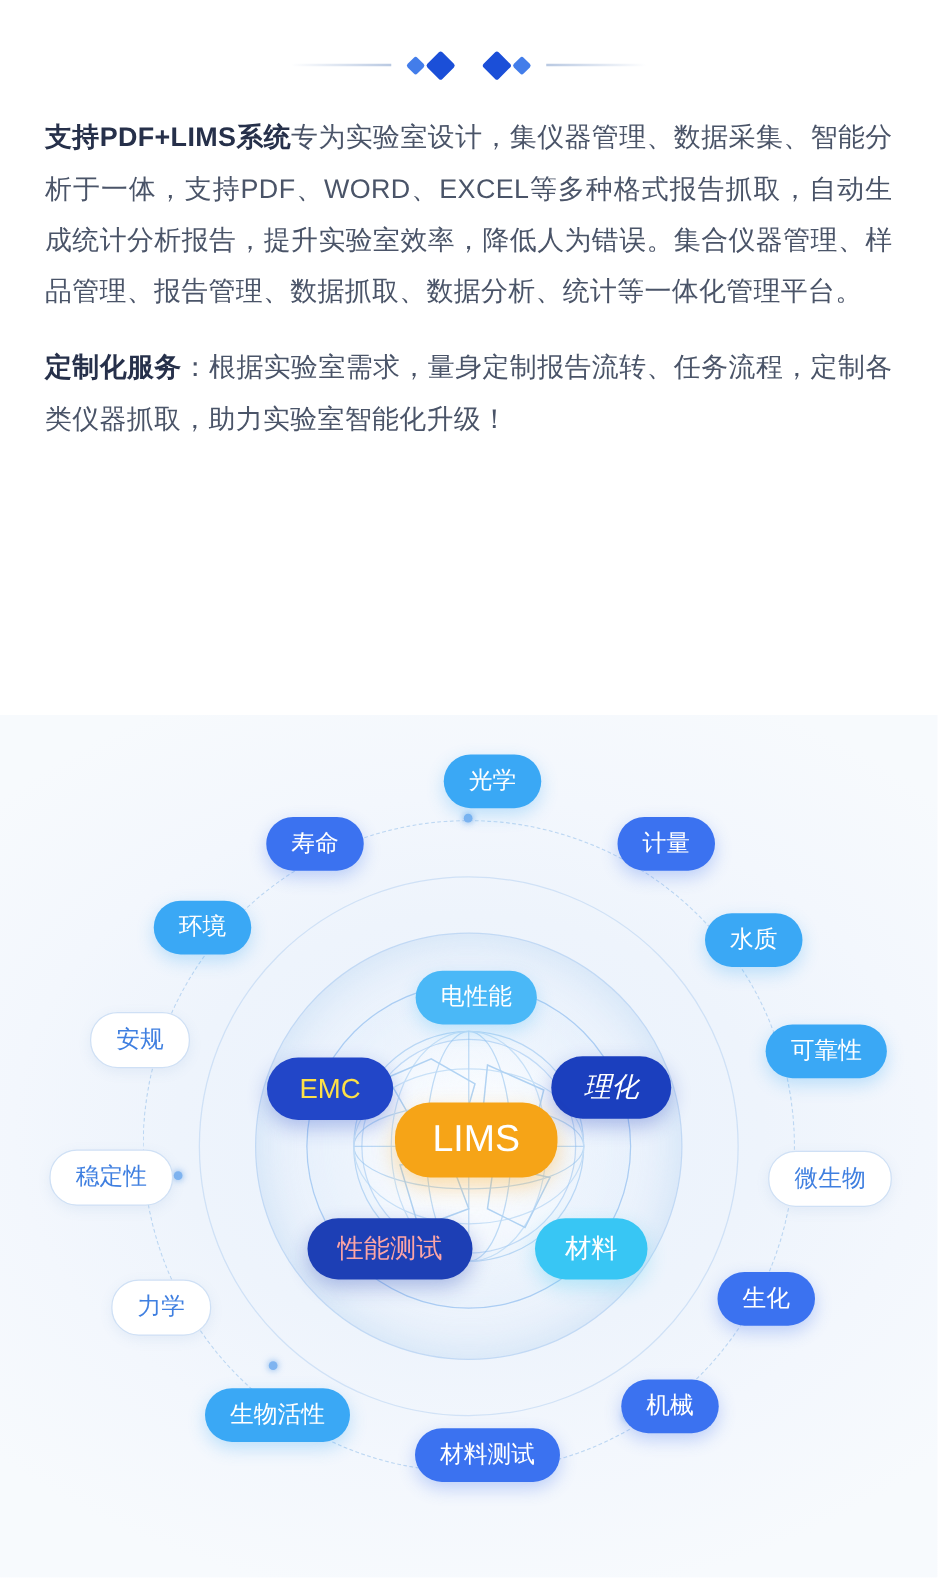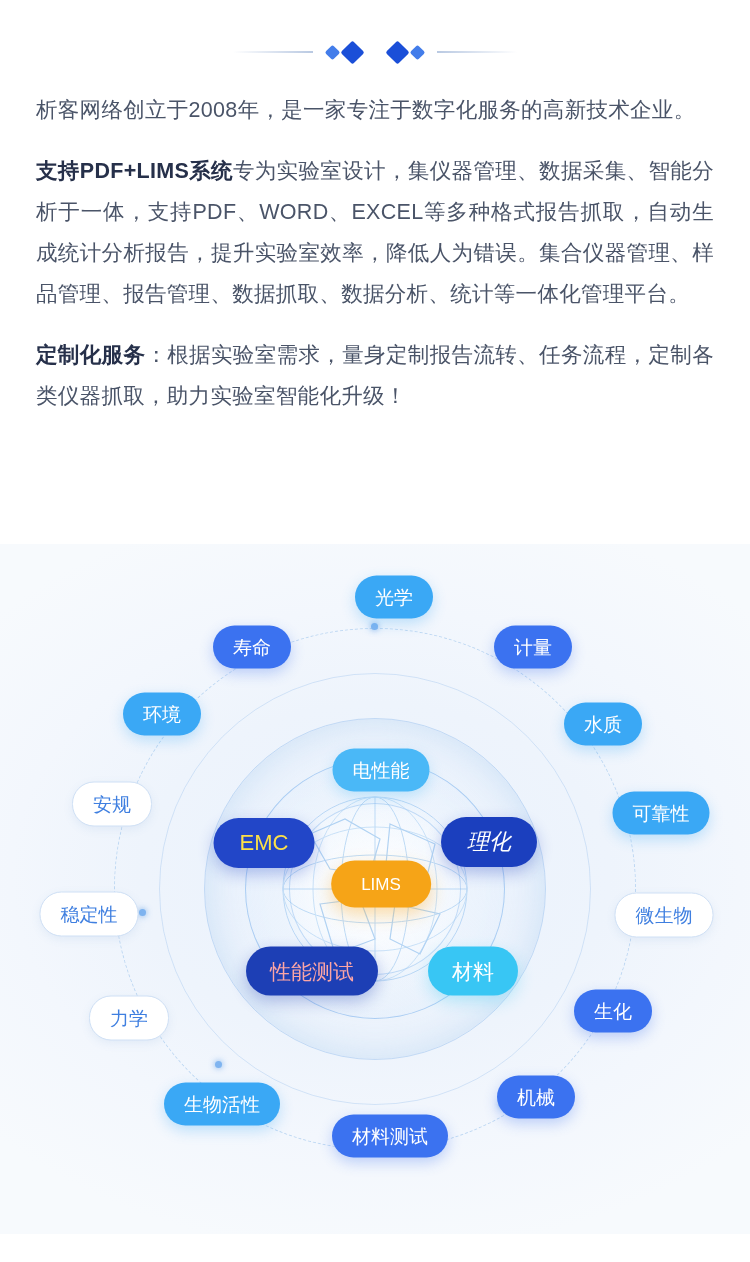--- a/index.html
+++ b/index.html
@@ -76,21 +76,21 @@
   .para:last-child { margin-bottom: 0; }
   .para b {
     color: #26304a;
     font-weight: 700;
   }
 
   
   .diagram {
     position: absolute;
     left: 0;
-    top: 544px;
+    top: 572px;
     width: 750px;
     height: 690px;
     overflow: hidden;
     background:
       radial-gradient(ellipse 520px 380px at 50% 48%, #eaf2fd 0%, #eef4fc 45%, #f3f7fd 70%, #f7fafd 100%),
       linear-gradient(180deg, #f4f8fd 0%, #eef4fb 50%, #f6f9fd 100%);
   }
   .rings {
     position: absolute;
     left: 50%;
@@ -192,21 +192,21 @@
     color: #fff;
     font-size: 22px;
     padding: 14px 26px;
     border-radius: 26px;
     box-shadow: 0 6px 16px rgba(27,63,190,.32);
     font-style: italic;
   }
   .tag.orange {
     background: #f6a417;
     color: #fff;
-    font-size: 17px;
+    font-size: 30px;
     padding: 15px 30px;
     border-radius: 28px;
     box-shadow: 0 7px 18px rgba(246,164,23,.38);
   }
   .tag.cyan {
     background: #38c6f4;
     color: #fff;
     font-size: 21px;
     padding: 14px 24px;
     border-radius: 26px;
@@ -232,23 +232,20 @@
   </div>
   <div class="diamond-pair">
     <div class="diamond"></div>
     <div class="diamond small"></div>
   </div>
   <div class="rule right"></div>
 </div>
 
 <div class="content">
 
-  <p class="para">
-    <span>析客网络创立于2008年，是一家专注于数字化服务的高新技术企业。</span>
-  </p>
 
   <p class="para">
     <b>支持PDF+LIMS系统</b><span>专为实验室设计，集仪器管理、数据采集、智能分析于一体，支持PDF、WORD、EXCEL等多种格式报告抓取，自动生成统计分析报告，提升实验室效率，降低人为错误。集合仪器管理、样品管理、报告管理、数据抓取、数据分析、统计等一体化管理平台。</span>
   </p>
 
   <p class="para">
     <b>定制化服务</b><span>：根据实验室需求，量身定制报告流转、任务流程，定制各类仪器抓取，助力实验室智能化升级！</span>
   </p>
 
 </div>

